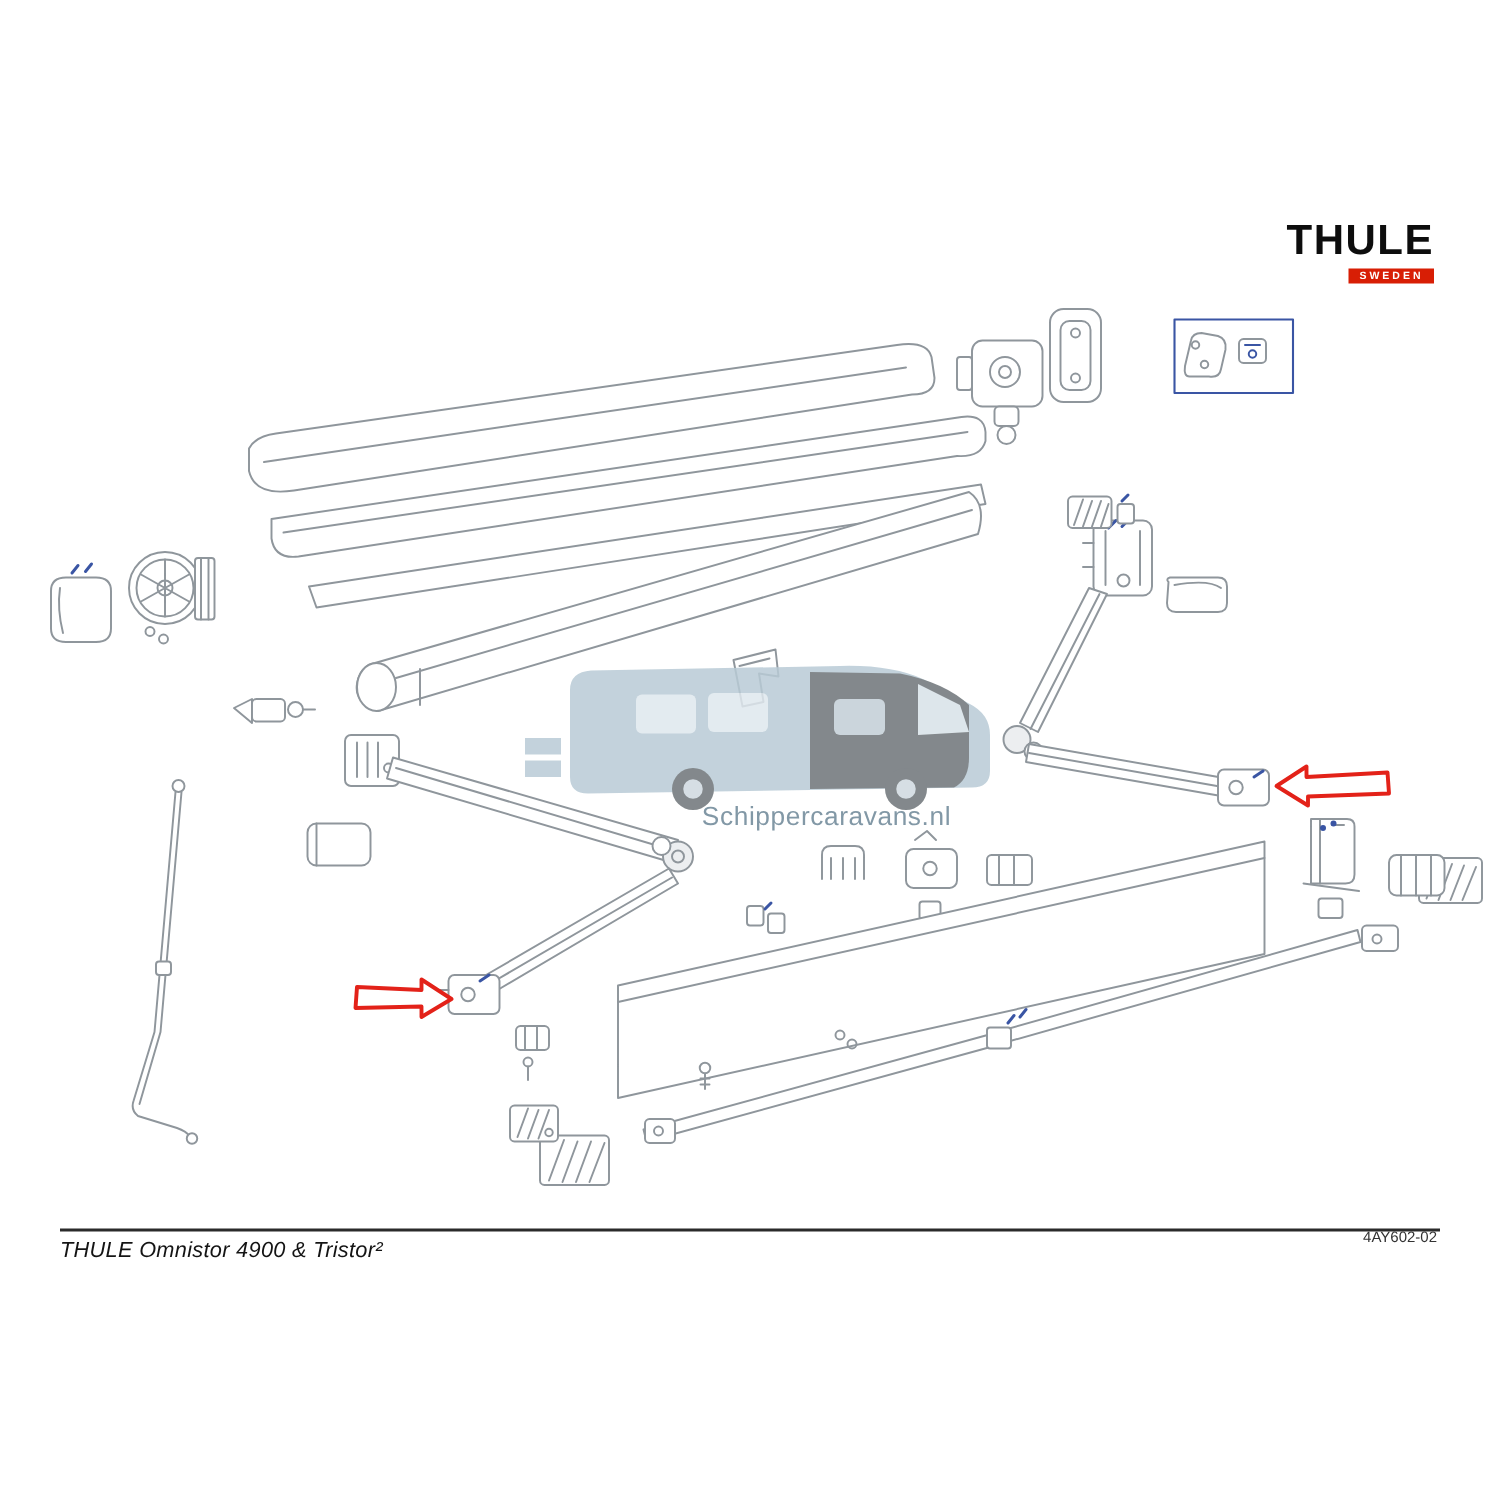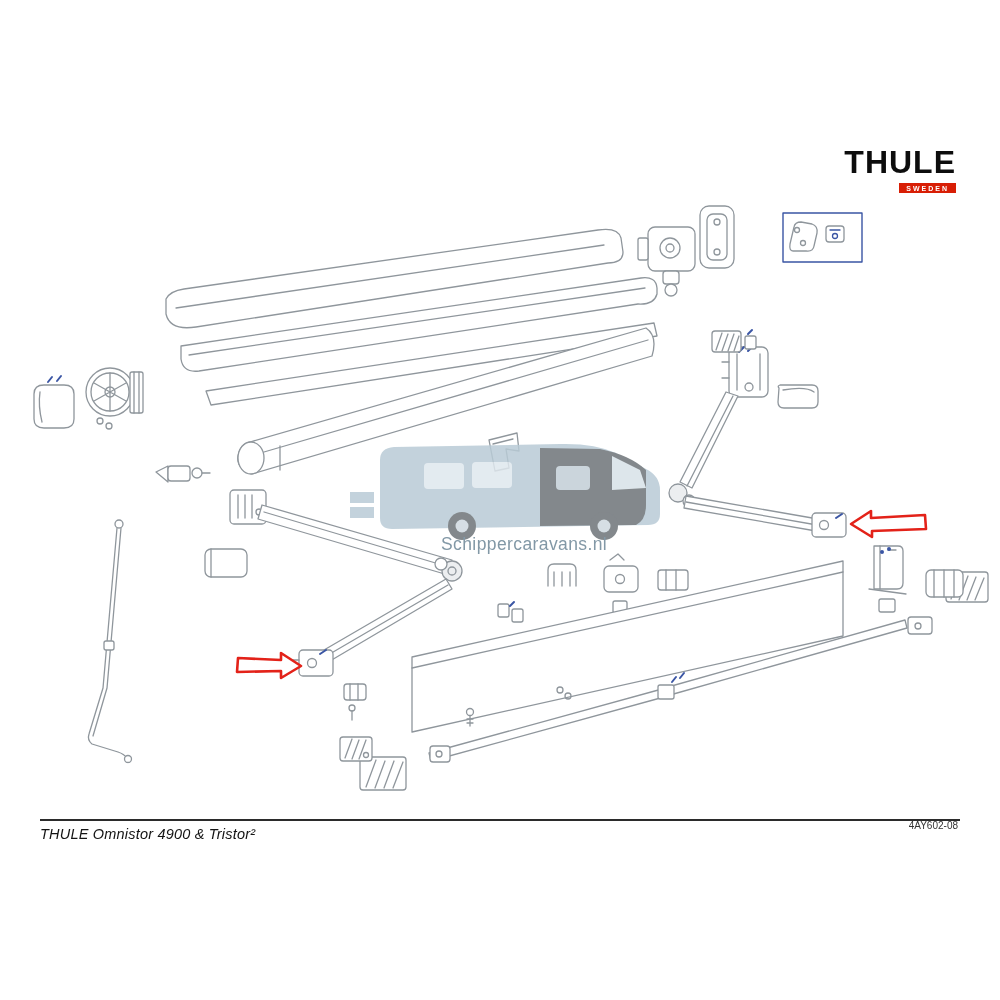--- a/index.html
+++ b/index.html
@@ -1,22 +1,22 @@
 <!DOCTYPE html>
 <html><head>
 <meta charset="utf-8">
 <style>
   html,body{margin:0;padding:0;background:#fff;}
   body{width:1000px;height:1000px;overflow:hidden;font-family:"Liberation Sans",sans-serif;}
   .stage{position:relative;width:1000px;height:1000px;background:#ffffff;}
   .stage svg{position:absolute;left:0;top:0;}
   .thule-logo{position:absolute;right:44px;top:146px;text-align:right;line-height:1;}
-  .thule-word{font-size:32px;font-weight:800;color:#0d0d0d;letter-spacing:1px;font-family:"Liberation Sans",sans-serif;}
+  .thule-word{font-size:28px;font-weight:800;color:#0d0d0d;letter-spacing:1px;font-family:"Liberation Sans",sans-serif;}
   .thule-sub{display:inline-block;background:#d81e05;color:#ffffff;font-size:7px;font-weight:700;letter-spacing:2px;padding:2px 7px 1px 7px;margin-top:3px;}
-  .wm-text{position:absolute;left:441px;top:534px;width:220px;font-size:17.5px;color:#8298a6;letter-spacing:.4px;}
+  .wm-text{position:absolute;left:441px;top:534px;width:220px;text-align:center;font-size:17.5px;color:#8298a6;letter-spacing:.4px;}
   .footer-rule{position:absolute;left:40px;right:40px;top:819px;border-top:2px solid #2b2b2b;}
   .footer-title{position:absolute;left:40px;top:826px;font-size:14.5px;color:#141414;letter-spacing:.2px;font-style:italic;}
   .footer-num{position:absolute;right:42px;top:820px;font-size:10px;color:#333333;}
 </style>
 </head>
 <body>
 
 <div class="stage">
 
   <svg viewBox="0 0 1000 1000" width="1000" height="1000">
@@ -237,15 +237,15 @@
 
   <div class="thule-logo">
     <div class="thule-word">THULE</div>
     <div class="thule-sub">SWEDEN</div>
   </div>
 
   <div class="wm-text">Schippercaravans.nl</div>
 
   <div class="footer-rule"></div>
   <div class="footer-title">THULE Omnistor 4900 &amp; Tristor²</div>
-  <div class="footer-num">4AY602-08</div>
+  <div class="footer-num">4AY602-02</div>
 
 </div>
 
 </body></html>

